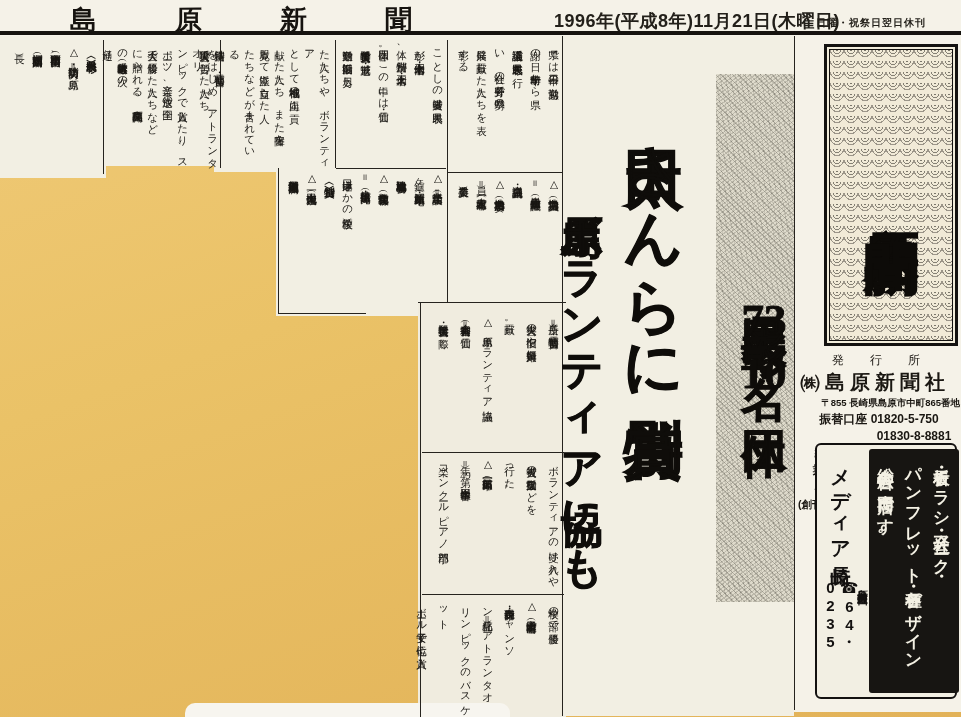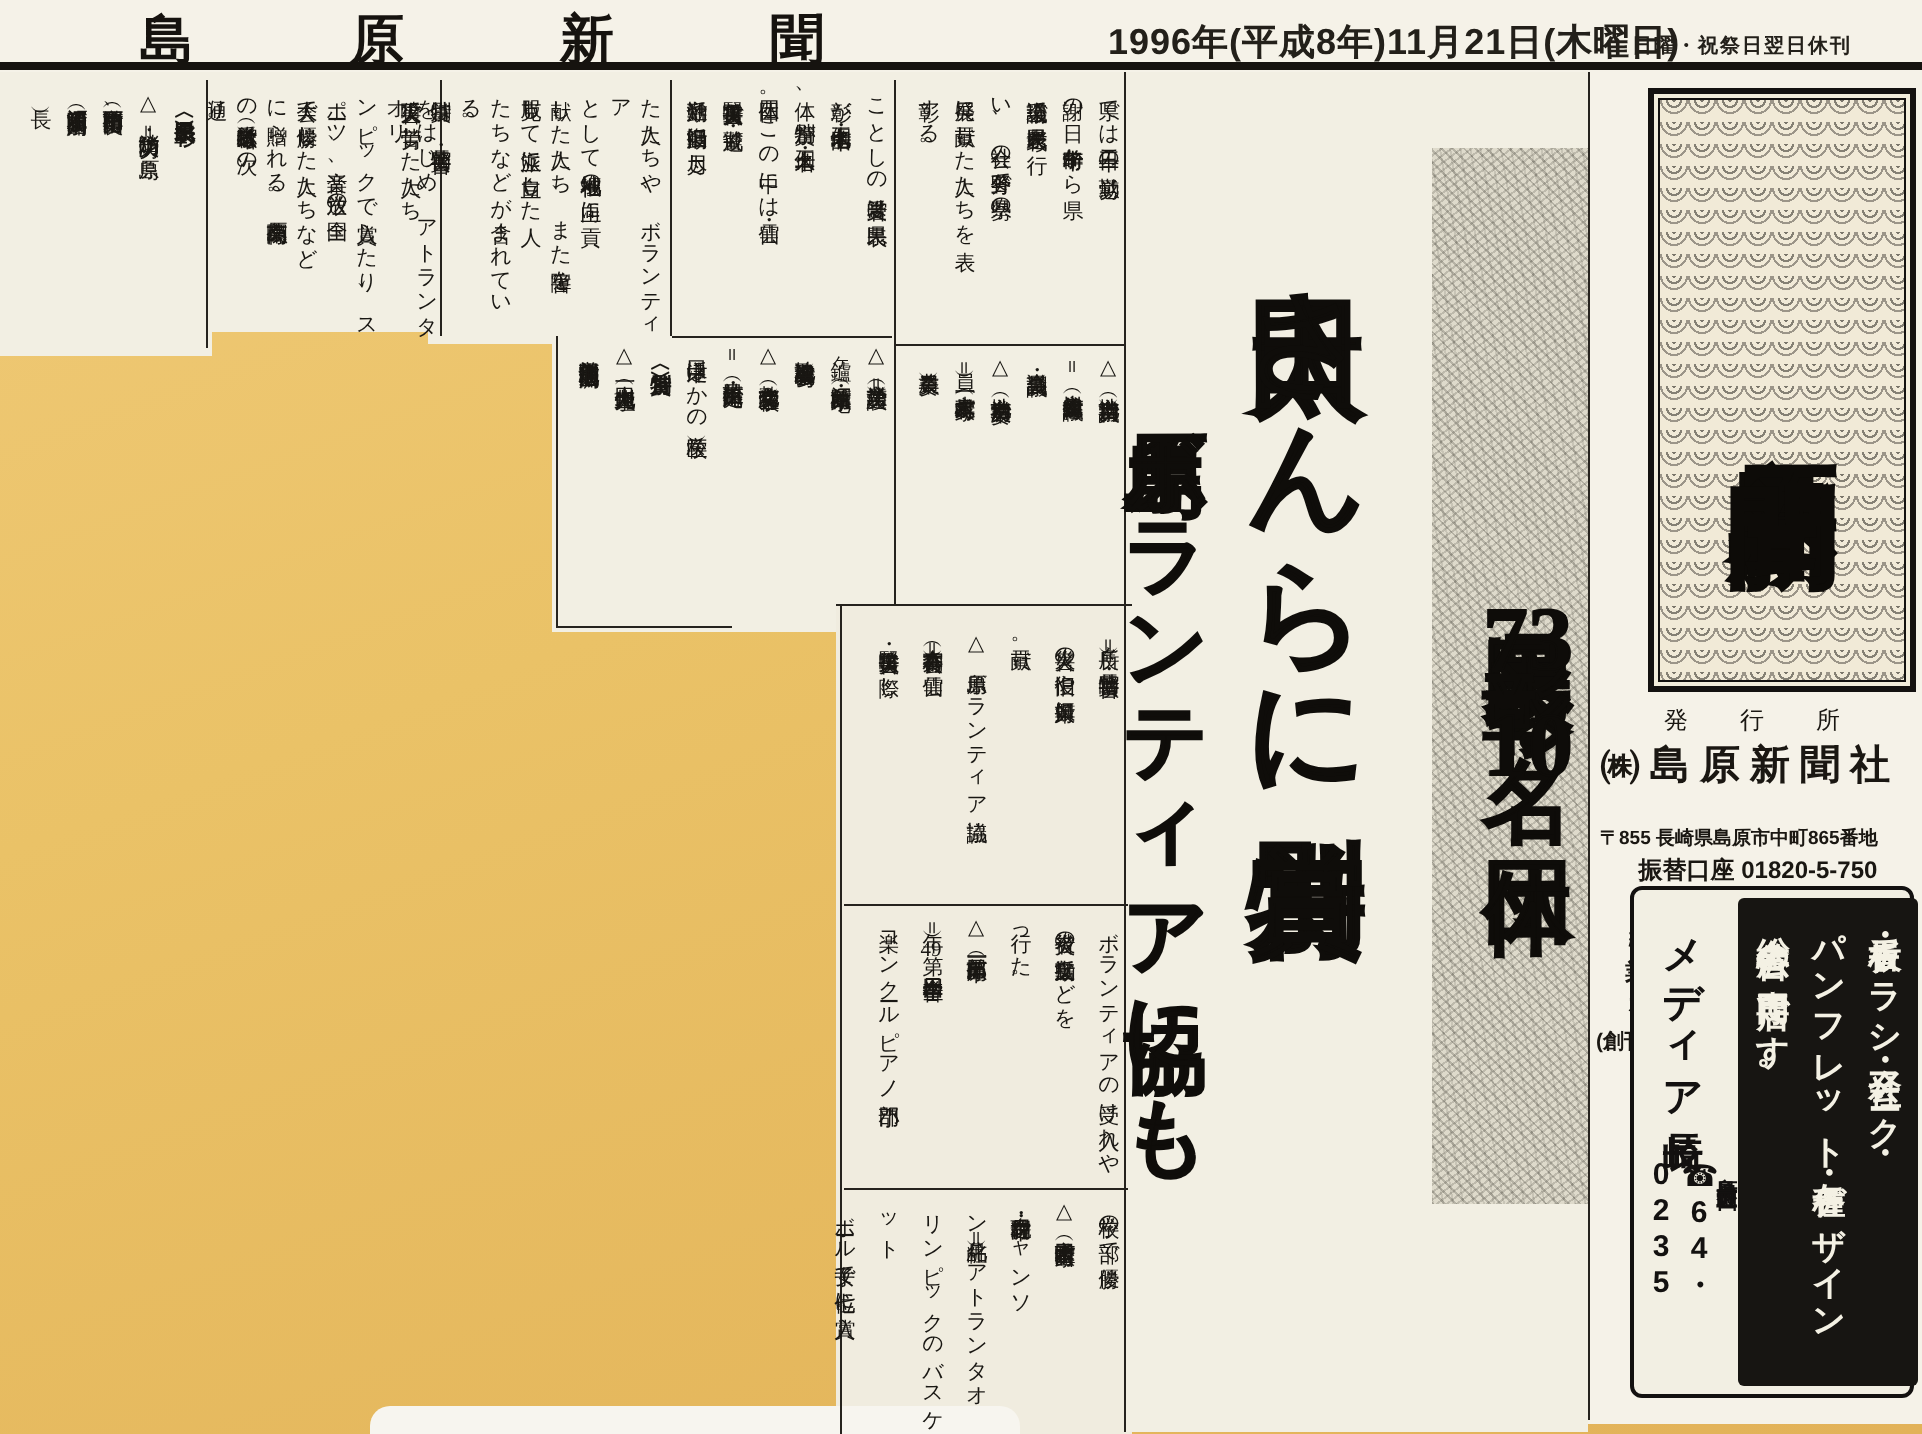--- a/index.html
+++ b/index.html
@@ -61,21 +61,21 @@
   }
   .logo-text{
     writing-mode:vertical-rl;font-weight:900;font-size:54px;line-height:1.02;
     color:#0d0b08;-webkit-text-stroke:2px #0d0b08;letter-spacing:4px;
   }
   
   .pub{position:absolute;color:#1a1712;}
   .pub div{white-space:nowrap;}
   .pub .lbl{font-size:12px;letter-spacing:26px;padding-left:34px;}
   .pub .name{font-size:20px;font-weight:700;letter-spacing:5px;padding-left:2px;}
-  .pub .addr{font-size:9.5px;font-family:"Liberation Sans","DejaVu Sans",sans-serif;font-weight:700;padding-left:2px;margin-top:17px;}
+  .pub .addr{font-size:9.5px;font-family:"Liberation Sans","DejaVu Sans",sans-serif;font-weight:700;padding-left:2px;margin-top:1px;text-align:right;}
   .pub .num{font-size:12px;font-family:"Liberation Sans","DejaVu Sans",sans-serif;font-weight:700;margin-top:1px;text-align:center;}
   .pub .num.ind{padding-left:70px;}
   .pub .founded{font-size:10.5px;font-family:"Liberation Sans","DejaVu Sans",sans-serif;font-weight:700;margin-top:1px;}
   
   .ad-box{
     position:absolute;border:2px solid #131110;border-radius:6px;
     background:#f2efe3;display:flex;padding:4px;box-sizing:border-box;
   }
   .ad-left{position:relative;width:48px;flex:none;}
   .ad-company{

